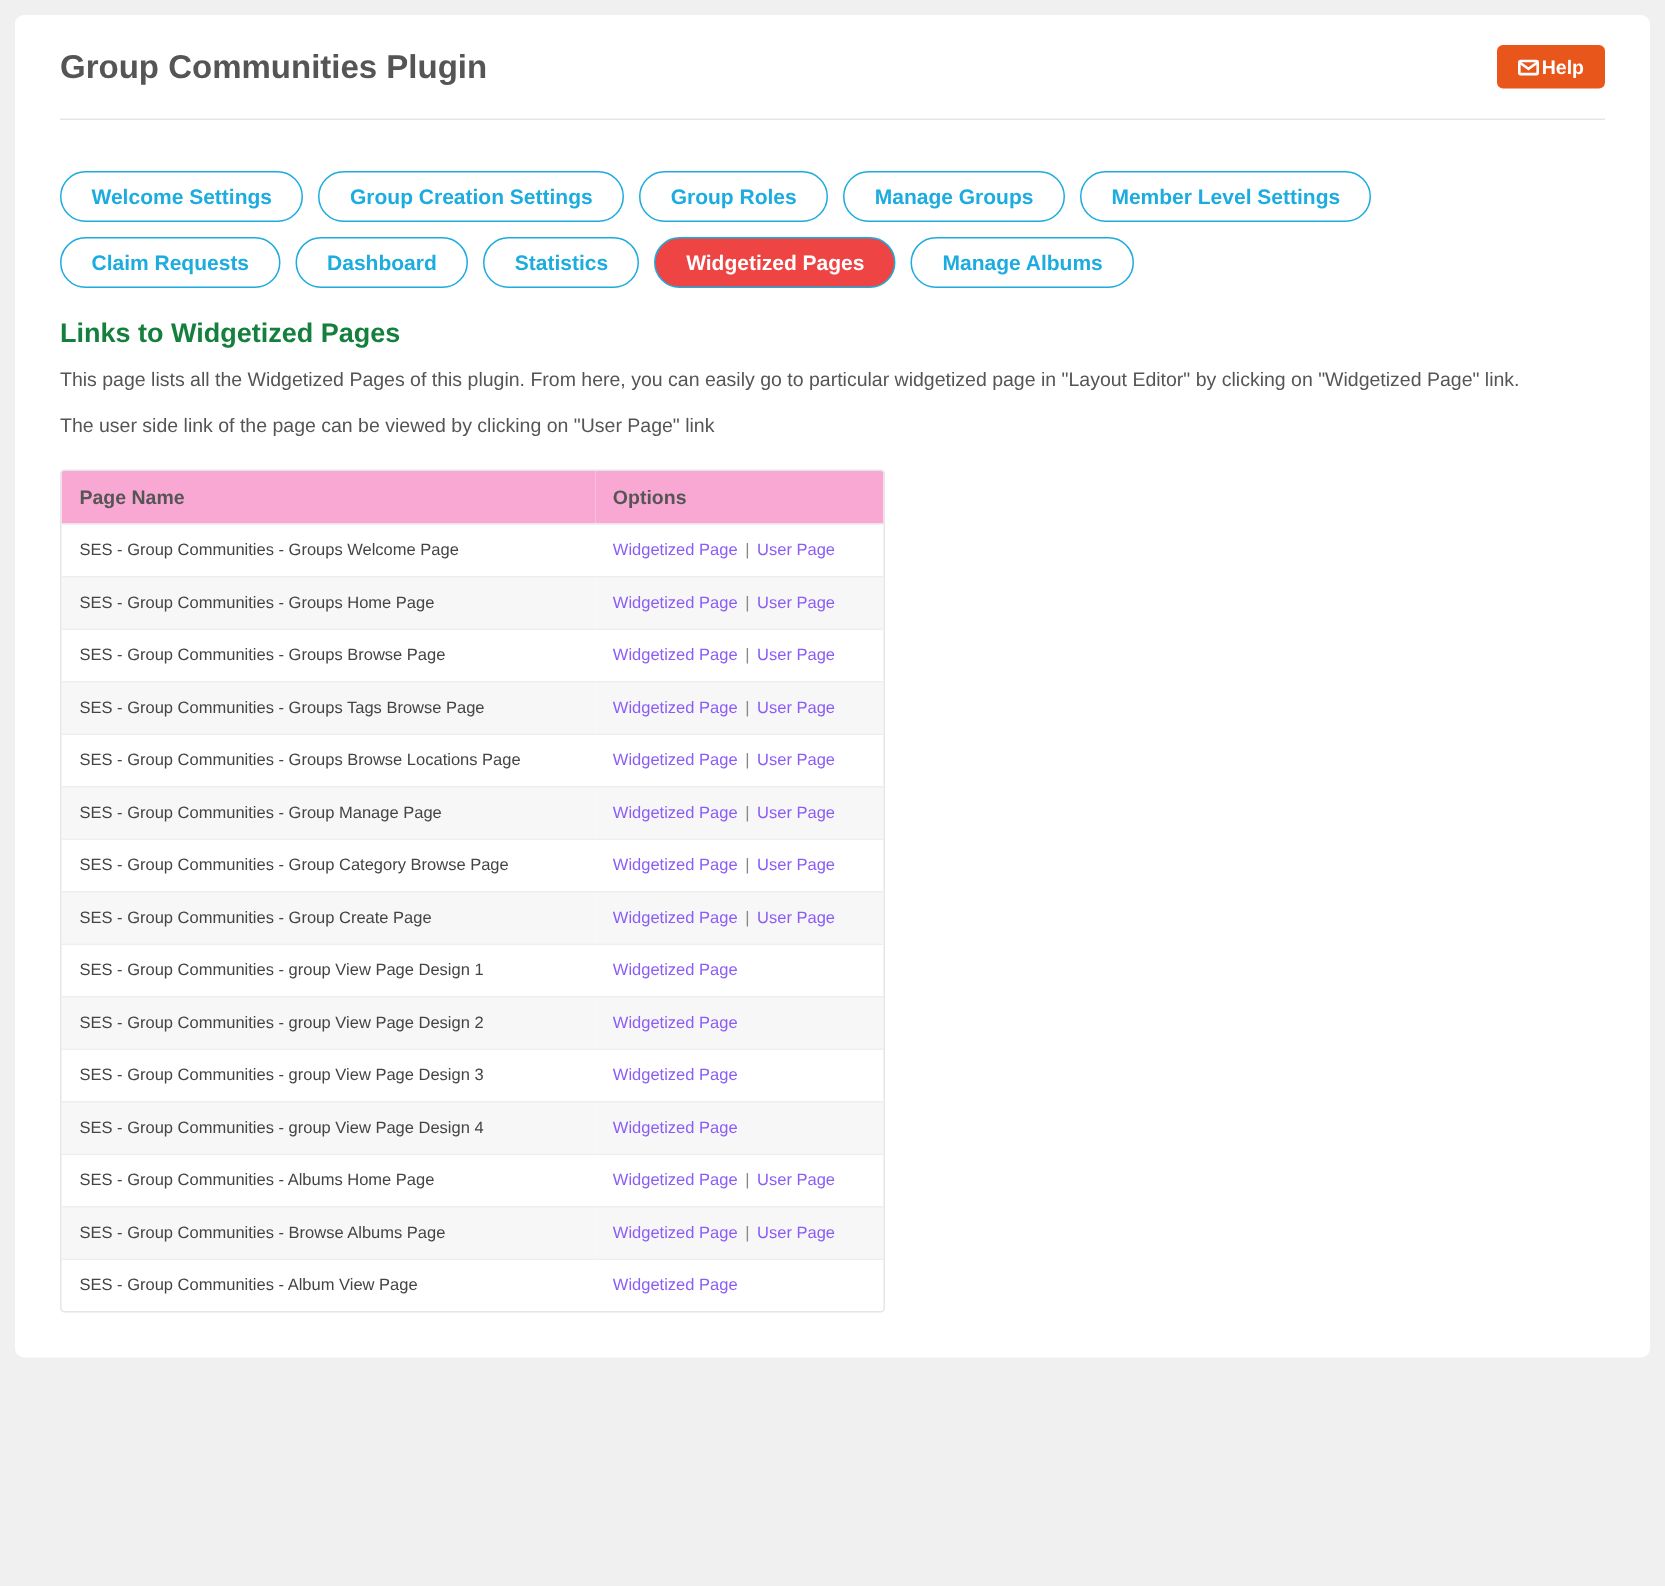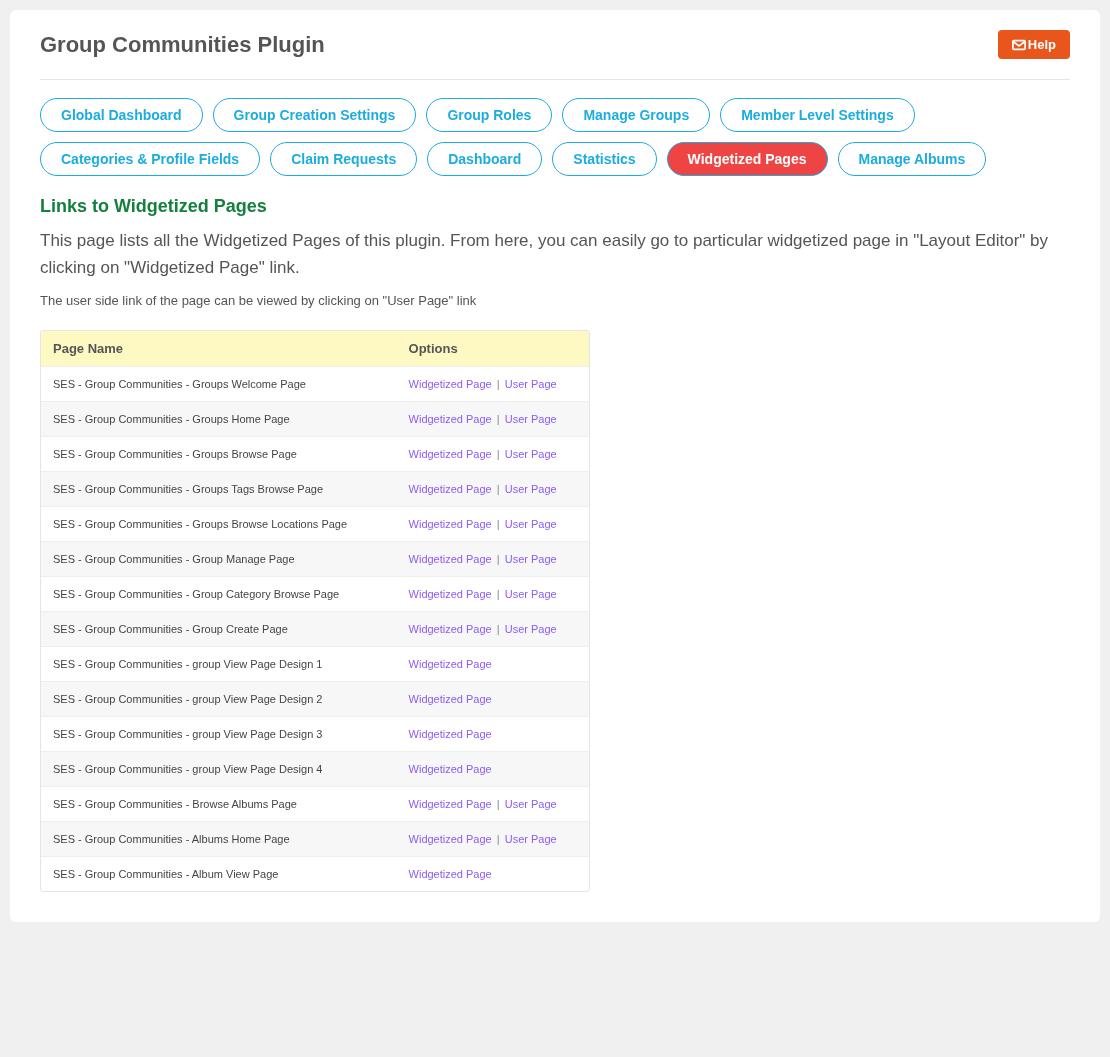--- a/index.html
+++ b/index.html
@@ -19,21 +19,21 @@
       border-radius: 6px;
       padding: 20px 30px 30px 30px;
       max-width: 1090px;
     }
     .header-row {
       display: flex;
       justify-content: space-between;
       align-items: center;
       border-bottom: 1px solid #e5e5e5;
       padding-bottom: 20px;
-      margin-bottom: 18px;
+      margin-bottom: 34px;
     }
     .title {
       font-size: 22px;
       font-weight: 700;
       color: #555;
     }
     .help-btn {
       background: #e8561b;
       color: #fff;
       border: none;
@@ -74,21 +74,21 @@
       background: #ef4444;
       color: #fff;
     }
     .section-title {
       font-size: 18px;
       font-weight: 700;
       color: #15803d;
       margin-bottom: 10px;
     }
     .desc {
-      font-size: 17px;
+      font-size: 13px;
       color: #555;
       line-height: 1.6;
       margin-bottom: 10px;
     }
     .desc2 {
       font-size: 13px;
       color: #555;
       line-height: 1.6;
       margin-bottom: 18px;
     }
@@ -96,21 +96,21 @@
       max-width: 550px;
       border: 1px solid #e5e5e5;
       border-radius: 3px;
       overflow: hidden;
     }
     table {
       width: 100%;
       border-collapse: collapse;
     }
     thead {
-      background: #fef9c3;
+      background: #f9a8d4;
     }
     thead th {
       text-align: left;
       padding: 10px 12px;
       font-size: 13px;
       font-weight: 700;
       color: #555;
     }
     tbody tr {
       border-top: 1px solid #eee;
@@ -144,26 +144,25 @@
     <button class="help-btn">
       <svg viewBox="0 0 16 12">
         <rect x="1" y="1" width="14" height="10" rx="1"></rect>
         <path d="M1 2 L8 7 L15 2"></path>
       </svg>
       <span>Help</span>
     </button>
   </div>
 
   <div class="tabs" id="tabs">
-      <button class="tab">Global Dashboard</button>
+      <button class="tab">Welcome Settings</button>
       <button class="tab">Group Creation Settings</button>
       <button class="tab">Group Roles</button>
       <button class="tab">Manage Groups</button>
       <button class="tab">Member Level Settings</button>
-      <button class="tab">Categories &amp; Profile Fields</button>
       <button class="tab">Claim Requests</button>
       <button class="tab">Dashboard</button>
       <button class="tab">Statistics</button>
       <button class="tab active">Widgetized Pages</button>
       <button class="tab">Manage Albums</button>
     </div>
 
   <h2 class="section-title">Links to Widgetized Pages</h2>
   <p class="desc">This page lists all the Widgetized Pages of this plugin. From here, you can easily go to particular widgetized page in "Layout Editor" by clicking on "Widgetized Page" link.</p>
   <p class="desc2">The user side link of the page can be viewed by clicking on "User Page" link</p>
@@ -219,25 +218,25 @@
           </tr>
           <tr>
             <td>SES - Group Communities - group View Page Design 3</td>
             <td><a class="link">Widgetized Page</a></td>
           </tr>
           <tr>
             <td>SES - Group Communities - group View Page Design 4</td>
             <td><a class="link">Widgetized Page</a></td>
           </tr>
           <tr>
+            <td>SES - Group Communities - Albums Home Page</td>
+            <td><a class="link">Widgetized Page</a><span class="sep"> | </span><a class="link">User Page</a></td>
+          </tr>
+          <tr>
             <td>SES - Group Communities - Browse Albums Page</td>
-            <td><a class="link">Widgetized Page</a><span class="sep"> | </span><a class="link">User Page</a></td>
-          </tr>
-          <tr>
-            <td>SES - Group Communities - Albums Home Page</td>
             <td><a class="link">Widgetized Page</a><span class="sep"> | </span><a class="link">User Page</a></td>
           </tr>
           <tr>
             <td>SES - Group Communities - Album View Page</td>
             <td><a class="link">Widgetized Page</a></td>
           </tr>
         </tbody>
     </table>
   </div>
 

